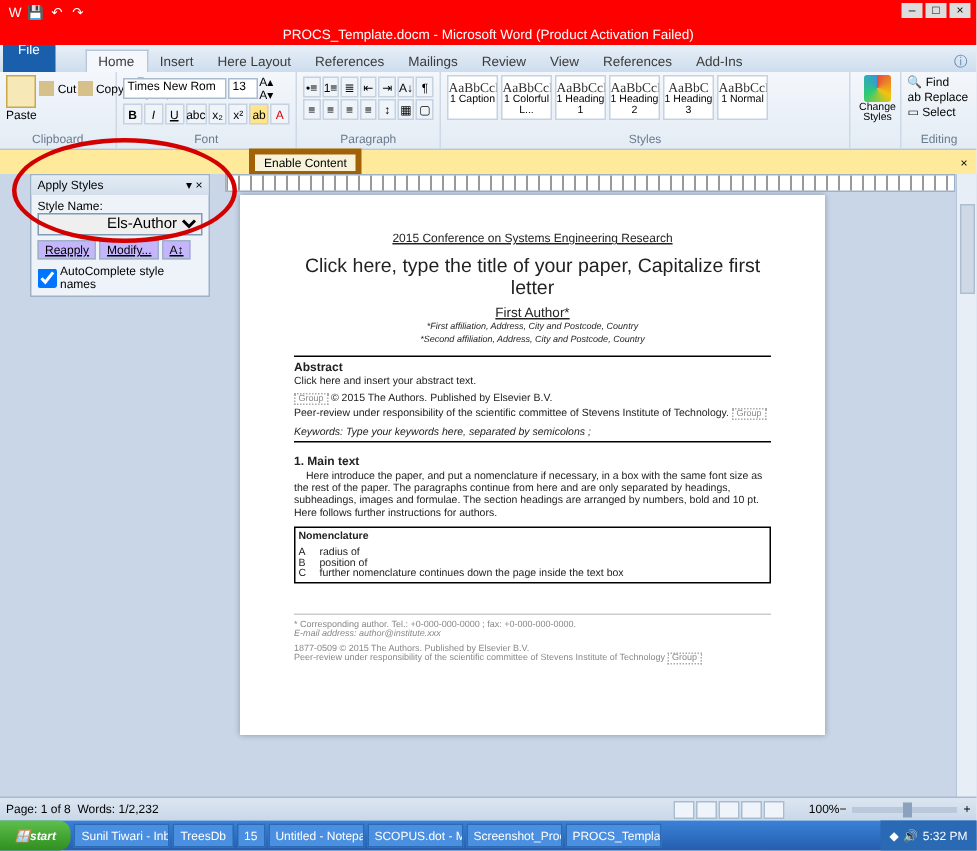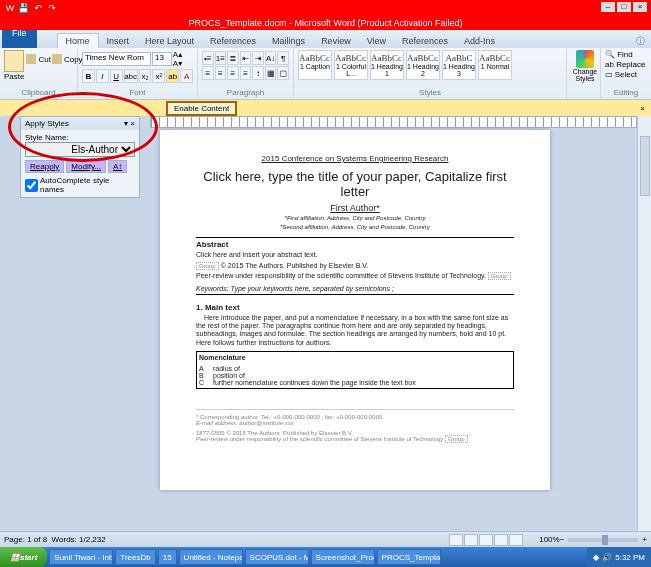--- a/index.html
+++ b/index.html
@@ -35,21 +35,21 @@
 .btnrow { display: flex; gap: 1px; margin-top: 1px; }
 .btnrow span, .pararow span { width: 14px; height: 14px; border: 1px solid #c6d2e0; background: #eef4fa; font-size: 8px; display: inline-flex; align-items: center; justify-content: center; }
 .style-box { width: 34px; height: 30px; border: 1px solid #c6d2e0; background: #fff; font-size: 7px; text-align: center; padding-top: 2px; overflow: hidden; }
 .style-box .prev { font-family: "Times New Roman", serif; font-size: 9px; color: #333; }
 .change-sty { width: 28px; text-align: center; font-size: 7px; }
 .change-sty .ic { width: 18px; height: 18px; background: conic-gradient(#e74c3c,#f1c40f,#2ecc71,#3498db); border-radius: 2px; margin: 0 auto; }
 .edit-side { display: flex; flex-direction: column; gap: 1px; font-size: 8px; }
 
 
 .msg-bar { background: #ffe99b; height: 16px; display: flex; align-items: center; font-size: 8px; padding-left: 160px; position: relative; }
-.msg-bar .enable { background: #f8f2d8; border: 2px solid #a16207; padding: 1px 6px; margin-left: 6px; }
+.msg-bar .enable { background: #f8f2d8; border: 4px solid #a16207; padding: 1px 6px; margin-left: 6px; }
 .msg-bar .close { position: absolute; right: 6px; }
 
 
 .workarea { position: relative; height: 420px; background: #c8d6e8; }
 .ruler { position: absolute; top: 0; left: 150px; right: 14px; height: 12px; background: #fff; border: 1px solid #9fb1c6; }
 .ruler::after { content: ""; display: block; height: 100%; background: repeating-linear-gradient(90deg,#999 0,#999 1px,transparent 1px,transparent 8px); }
 .vscroll { position: absolute; right: 0; top: 0; bottom: 0; width: 14px; background: #e8eef6; border-left: 1px solid #b5c6d9; }
 .vscroll .thumb { position: absolute; top: 20px; width: 10px; left: 2px; height: 60px; background: #cfd9e6; border: 1px solid #aebed0; }
 
 

